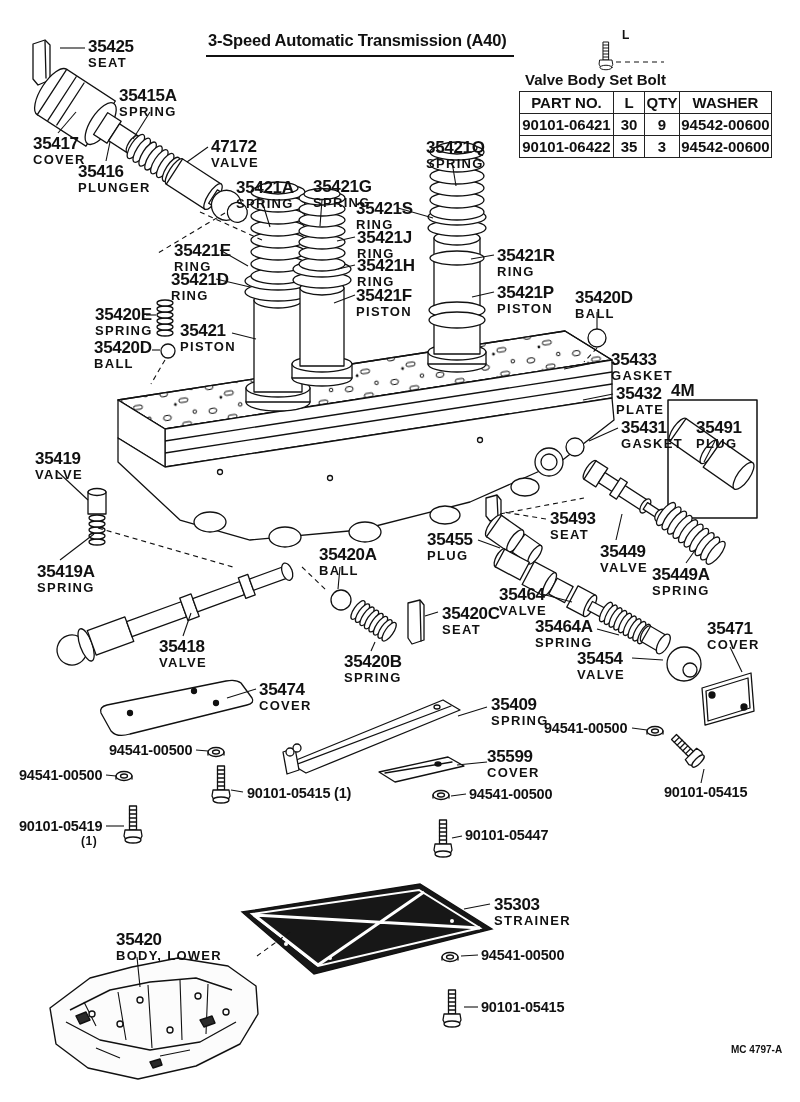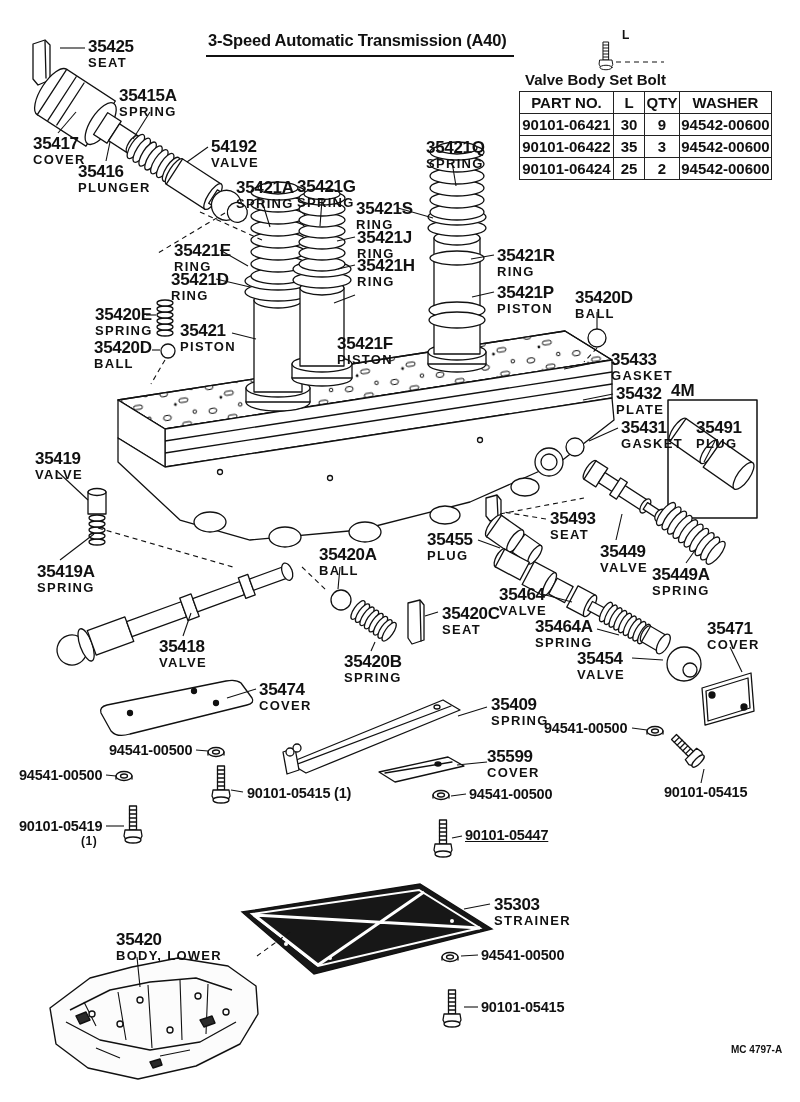--- a/index.html
+++ b/index.html
@@ -435,56 +435,50 @@
             <td>30</td>
             <td>9</td>
             <td>94542-00600</td>
           </tr>
           <tr>
             <td>90101-06422</td>
             <td>35</td>
             <td>3</td>
             <td>94542-00600</td>
           </tr>
-          <tr>
-            <td>90101-06424</td>
-            <td>25</td>
-            <td>2</td>
-            <td>94542-00600</td>
-          </tr>
         </tbody>
   </table>
 </div>
 
 <div id="labels">
       <div class="lbl" style="left: 88px; top: 38px;">
         <span class="no">35425</span>
         <span class="desc">SEAT</span>
       </div>
       <div class="lbl" style="left: 119px; top: 87px;">
         <span class="no">35415A</span>
         <span class="desc">SPRING</span>
       </div>
       <div class="lbl" style="left: 33px; top: 135px;">
         <span class="no">35417</span>
         <span class="desc">COVER</span>
       </div>
       <div class="lbl" style="left: 211px; top: 138px;">
-        <span class="no">54192</span>
+        <span class="no">47172</span>
         <span class="desc">VALVE</span>
       </div>
       <div class="lbl" style="left: 78px; top: 163px;">
         <span class="no">35416</span>
         <span class="desc">PLUNGER</span>
       </div>
       <div class="lbl" style="left: 236px; top: 179px;">
         <span class="no">35421A</span>
         <span class="desc">SPRING</span>
       </div>
-      <div class="lbl" style="left: 297px; top: 178px;">
+      <div class="lbl" style="left: 313px; top: 178px;">
         <span class="no">35421G</span>
         <span class="desc">SPRING</span>
       </div>
       <div class="lbl" style="left: 426px; top: 139px;">
         <span class="no">35421Q</span>
         <span class="desc">SPRING</span>
       </div>
       <div class="lbl" style="left: 356px; top: 200px;">
         <span class="no">35421S</span>
         <span class="desc">RING</span>
@@ -498,21 +492,21 @@
         <span class="desc">RING</span>
       </div>
       <div class="lbl" style="left: 357px; top: 257px;">
         <span class="no">35421H</span>
         <span class="desc">RING</span>
       </div>
       <div class="lbl" style="left: 171px; top: 271px;">
         <span class="no">35421D</span>
         <span class="desc">RING</span>
       </div>
-      <div class="lbl" style="left: 337px; top: 287px; margin-top: 48px;">
+      <div class="lbl" style="left: 356px; top: 287px;">
         <span class="no">35421F</span>
         <span class="desc">PISTON</span>
       </div>
       <div class="lbl" style="left: 497px; top: 247px;">
         <span class="no">35421R</span>
         <span class="desc">RING</span>
       </div>
       <div class="lbl" style="left: 497px; top: 284px;">
         <span class="no">35421P</span>
         <span class="desc">PISTON</span>
@@ -632,21 +626,21 @@
       <div class="lbl sm" style="left: 469px; top: 787px;">
         <span class="no">94541-00500</span>
       </div>
       <div class="lbl sm" style="left: 664px; top: 785px;">
         <span class="no">90101-05415</span>
       </div>
       <div class="lbl sm" style="left: 19px; top: 819px;">
         <span class="no">90101-05419</span>
         <span class="desc">(1)</span>
       </div>
-      <div class="lbl sm" style="left: 465px; top: 828px; text-decoration: underline;">
+      <div class="lbl sm" style="left: 465px; top: 828px;">
         <span class="no">90101-05447</span>
       </div>
       <div class="lbl" style="left: 494px; top: 896px;">
         <span class="no">35303</span>
         <span class="desc">STRAINER</span>
       </div>
       <div class="lbl sm" style="left: 481px; top: 948px;">
         <span class="no">94541-00500</span>
       </div>
       <div class="lbl sm" style="left: 481px; top: 1000px;">

